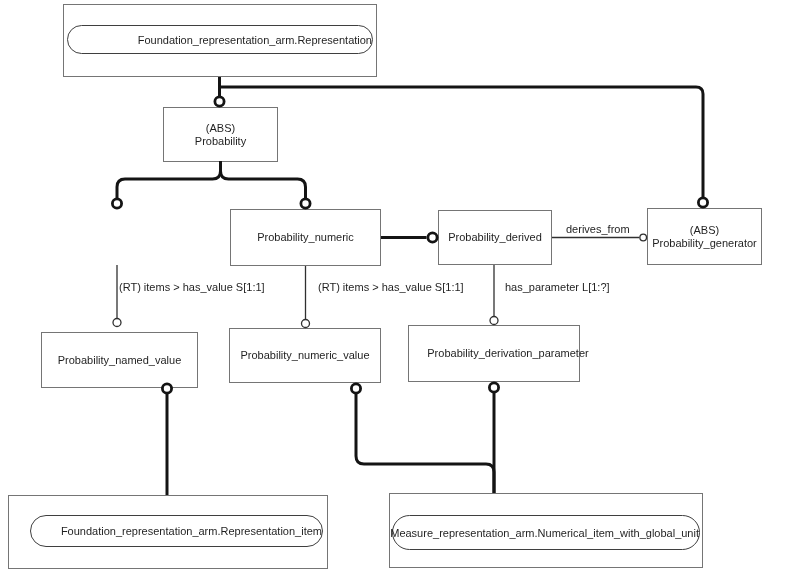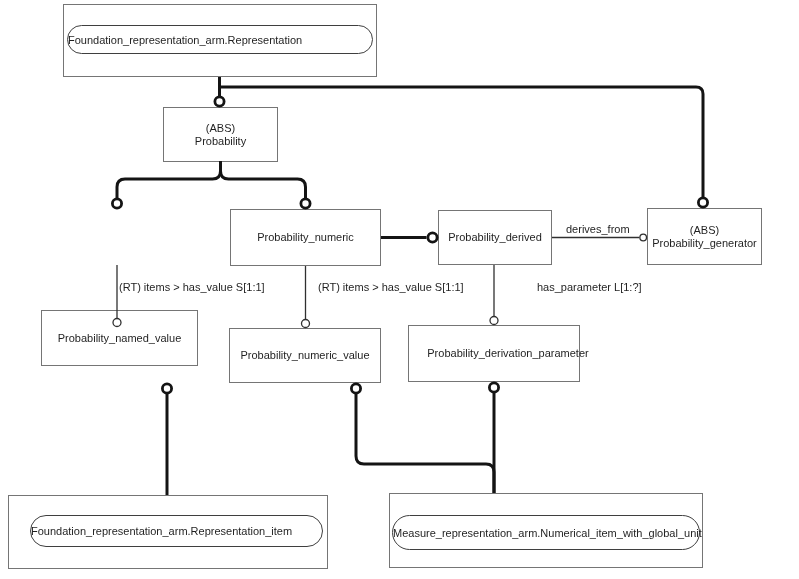--- a/index.html
+++ b/index.html
@@ -14,21 +14,21 @@
     text-align:center; font-size:11px; line-height:13px; color:#1f1f1f;
     z-index:1; white-space:nowrap;
   }
   .pagebox {
     position:absolute; box-sizing:border-box;
     border:1px solid #757575; background:#ffffff; z-index:1;
   }
   .stadium {
     position:absolute; box-sizing:border-box;
     border:1px solid #3f3f3f; border-radius:20px; background:#ffffff;
-    display:flex; align-items:center; justify-content:flex-start;
+    display:flex; align-items:center; justify-content:flex-end;
     text-align:center; font-size:11px; color:#1f1f1f; white-space:nowrap;
   }
   .elabel {
     position:absolute; font-size:11px; line-height:12px; color:#1f1f1f;
     white-space:nowrap; z-index:3; background:transparent;
   }
   svg.wires {
     position:absolute; left:0; top:0; z-index:2; pointer-events:none;
   }
   .wire-thick { stroke:#141414; stroke-width:3; fill:none; }
@@ -90,21 +90,21 @@
 
   <div class="box" style="left:438px; top:210px; width:114px; height:55px;">
     <span>Probability_derived</span>
   </div>
 
   <div class="box" style="left:647px; top:208px; width:115px; height:57px;">
     <span>(ABS)</span>
     <span>Probability_generator</span>
   </div>
 
-  <div class="box" style="left:41px; top:310px; width:157px; height:56px;">
+  <div class="box" style="left:41px; top:332px; width:157px; height:56px;">
     <span>Probability_named_value</span>
   </div>
 
   <div class="box" style="left:229px; top:328px; width:152px; height:55px;">
     <span>Probability_numeric_value</span>
   </div>
 
   <div class="box" style="left:408px; top:325px; width:172px; height:57px;padding-left:28px;">
     <span>Probability_derivation_parameter</span>
   </div>
@@ -116,16 +116,16 @@
   </div>
 
   <div class="pagebox" style="left:389px; top:493px; width:314px; height:75px;">
     <div class="stadium" style="left:2px; top:21px; width:308px; height:35px;">
       <span>Measure_representation_arm.Numerical_item_with_global_unit</span>
     </div>
   </div>
 
   <div class="elabel" style="left:119px; top:281px;">(RT) items &gt; has_value S[1:1]</div>
   <div class="elabel" style="left:318px; top:281px;">(RT) items &gt; has_value S[1:1]</div>
-  <div class="elabel" style="left:505px; top:281px;margin-left:32px;">has_parameter L[1:?]</div>
+  <div class="elabel" style="left:505px; top:281px;">has_parameter L[1:?]</div>
   <div class="elabel" style="left:566px; top:223px;text-align:center;">derives_from</div>
 
 </div>
 
 </body></html>

